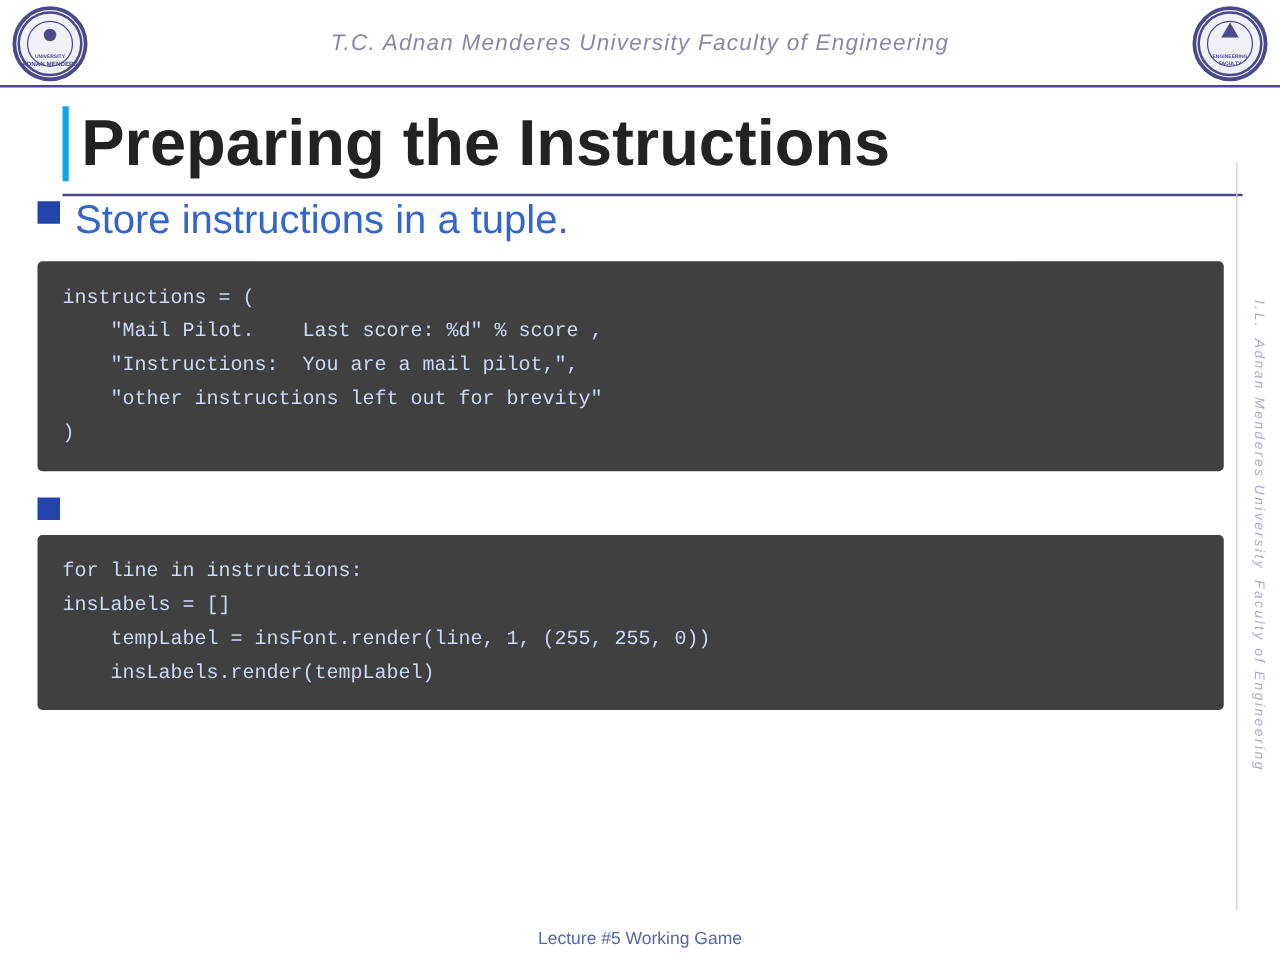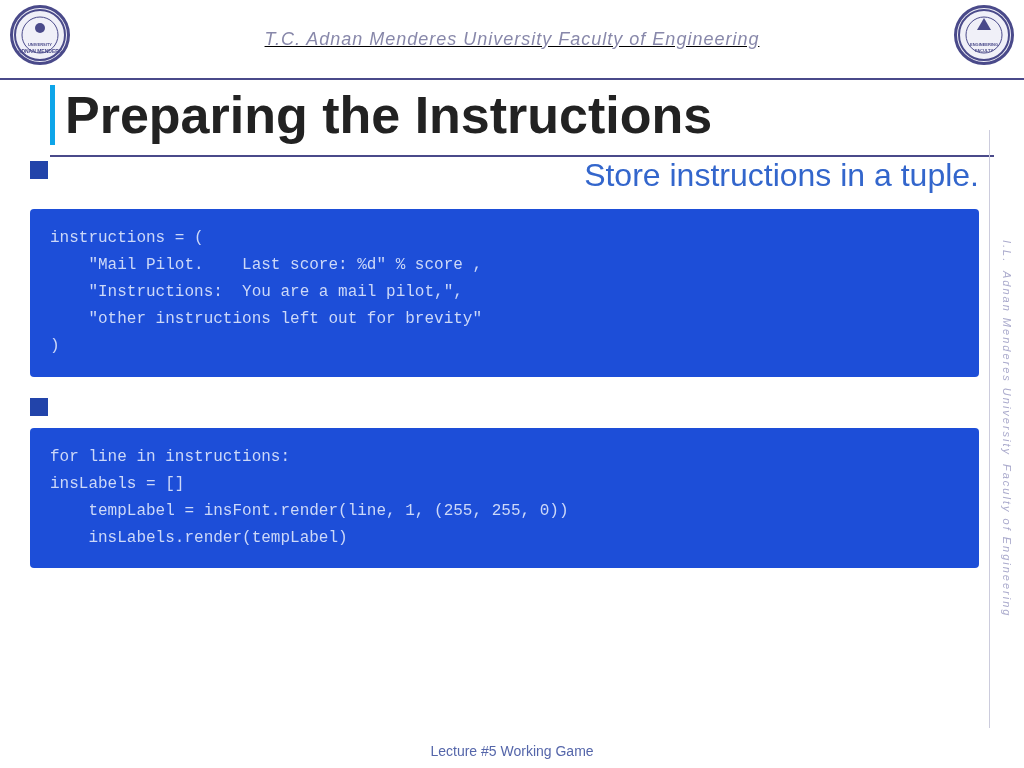--- a/index.html
+++ b/index.html
@@ -12,26 +12,25 @@
       overflow: hidden;
       position: relative;
     }
 
     
     .header {
       position: absolute;
       top: 0;
       left: 0;
       right: 0;
-      height: 80px;
+      height: 70px;
       display: flex;
       align-items: center;
       justify-content: center;
       border-bottom: 2px solid #4a4a8a;
-      text-decoration: underline;
     }
 
     .header-text {
       color: #8888aa;
       font-size: 18px;
       font-weight: normal;
       letter-spacing: 1px;
       text-align: center;
       font-style: italic;
     }
@@ -117,42 +116,41 @@
       left: 30px;
       right: 45px;
       bottom: 40px;
     }
 
     
     .bullet-item {
       display: flex;
       align-items: flex-start;
       margin-bottom: 12px;
-      justify-content: space-between;
     }
 
     .bullet-square {
       width: 18px;
       height: 18px;
       background: #2244aa;
       flex-shrink: 0;
       margin-top: 6px;
       margin-right: 12px;
     }
 
     .bullet-text {
       font-size: 32px;
       color: #3366cc;
       font-weight: normal;
       line-height: 1.3;
     }
 
     
     .code-block {
-      background: #1d4ed8;
+      background: #404040;
       border-radius: 4px;
       padding: 16px 20px;
       margin: 10px 0 15px 0;
       font-family: 'Courier New', monospace;
       font-size: 16px;
       color: #ccd8f8;
       line-height: 1.7;
     }
 
     .code-block .code-line {

